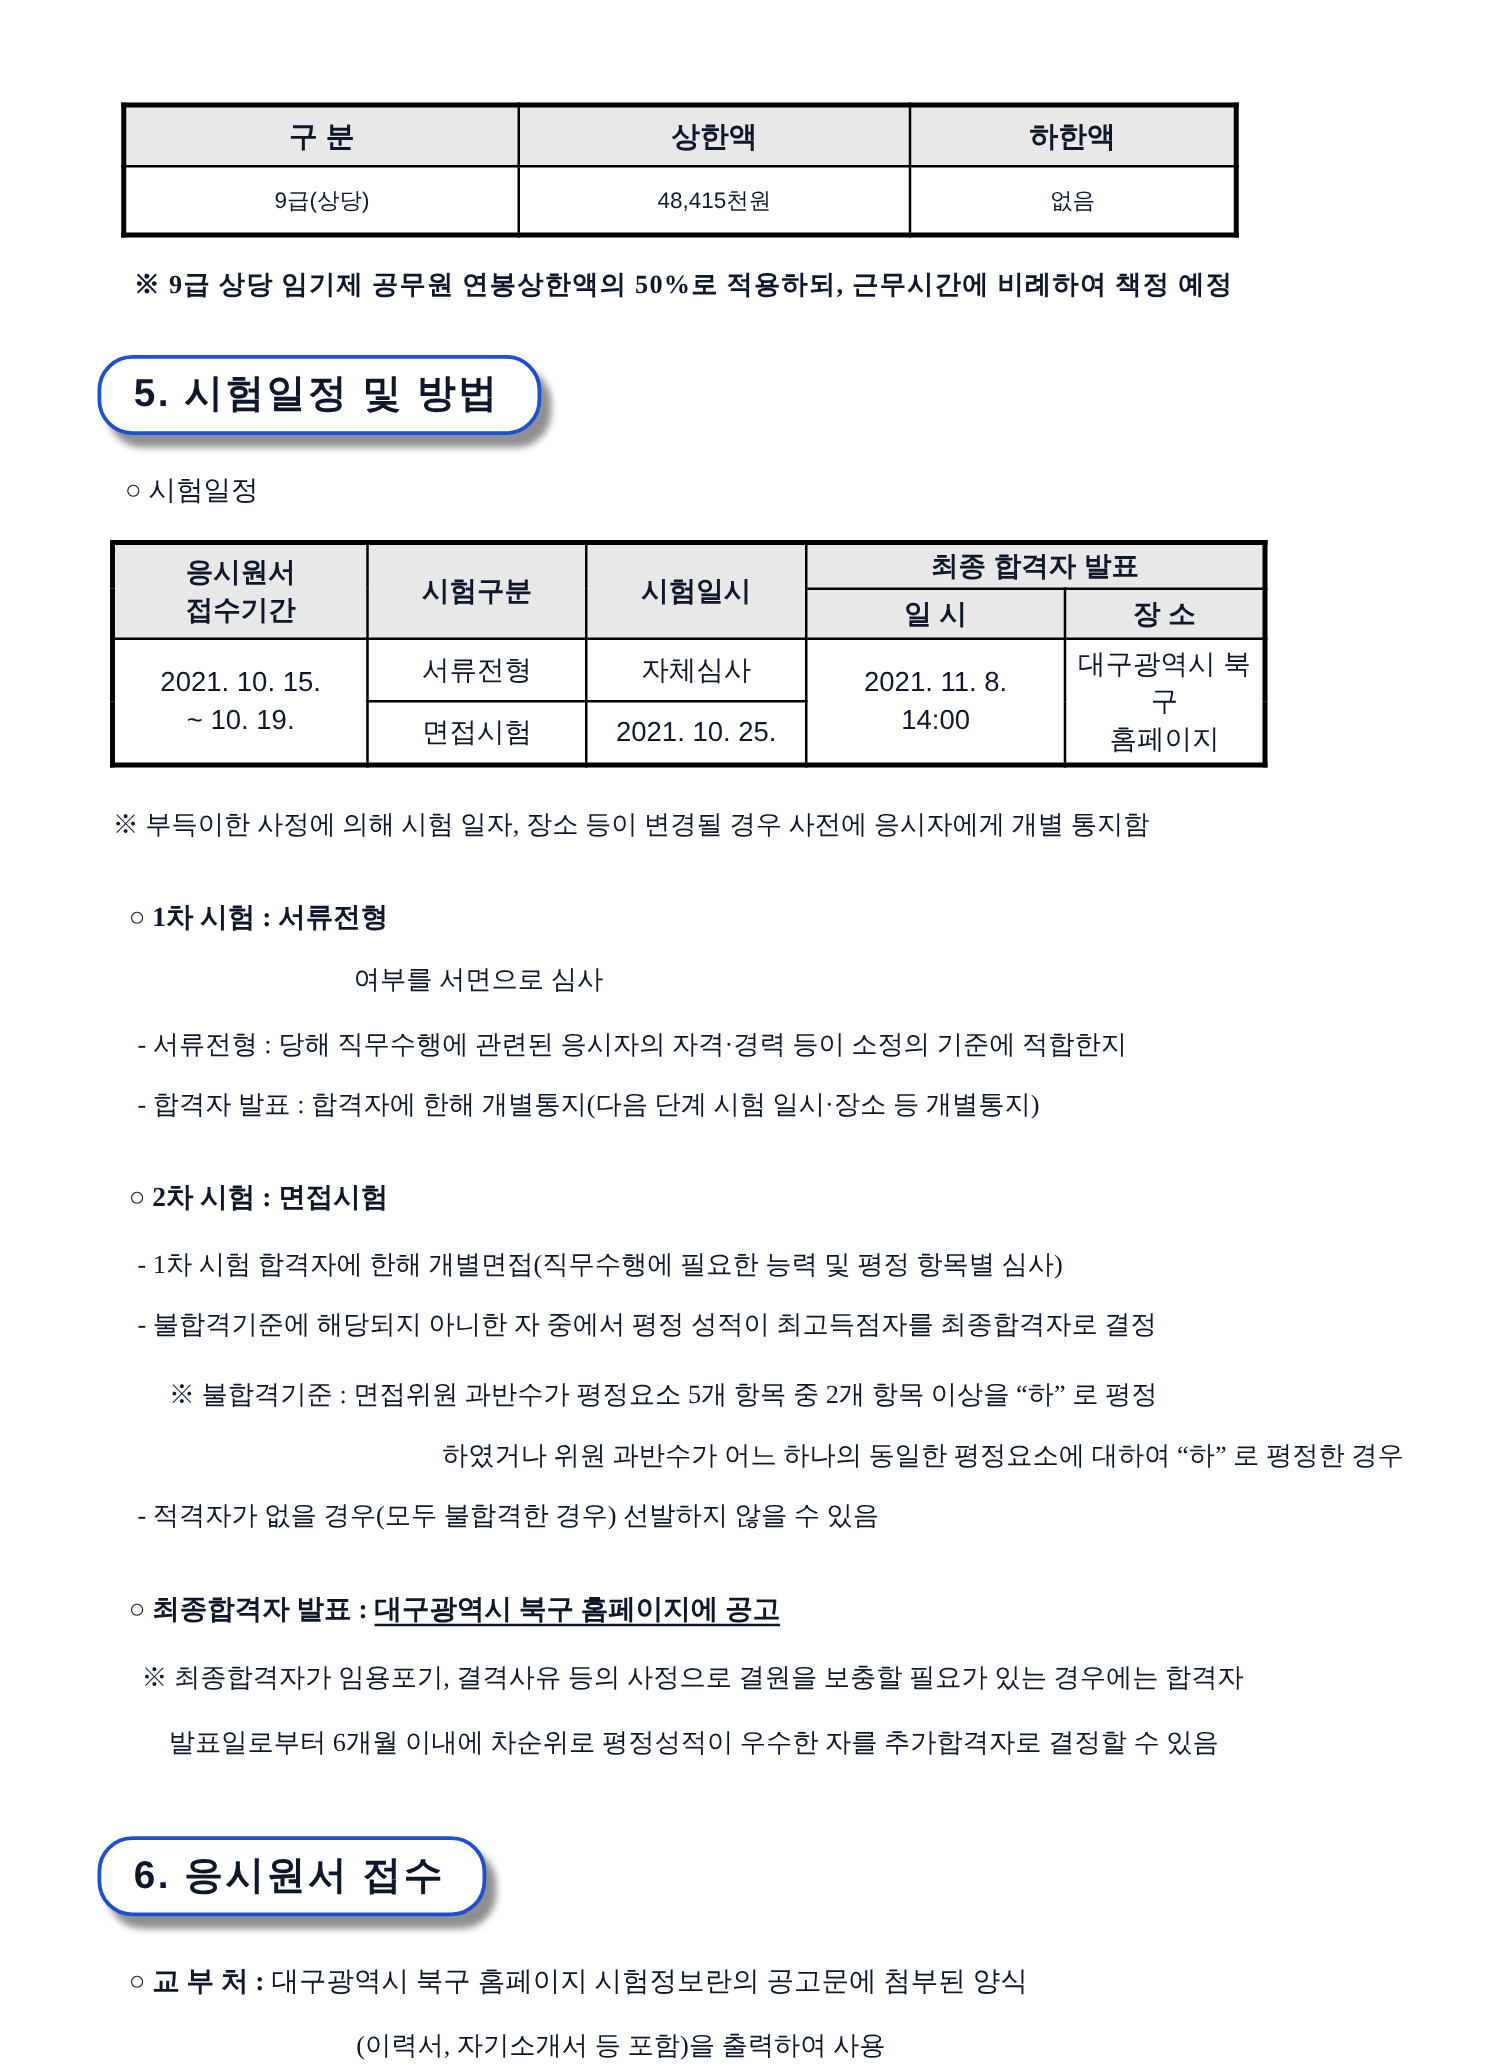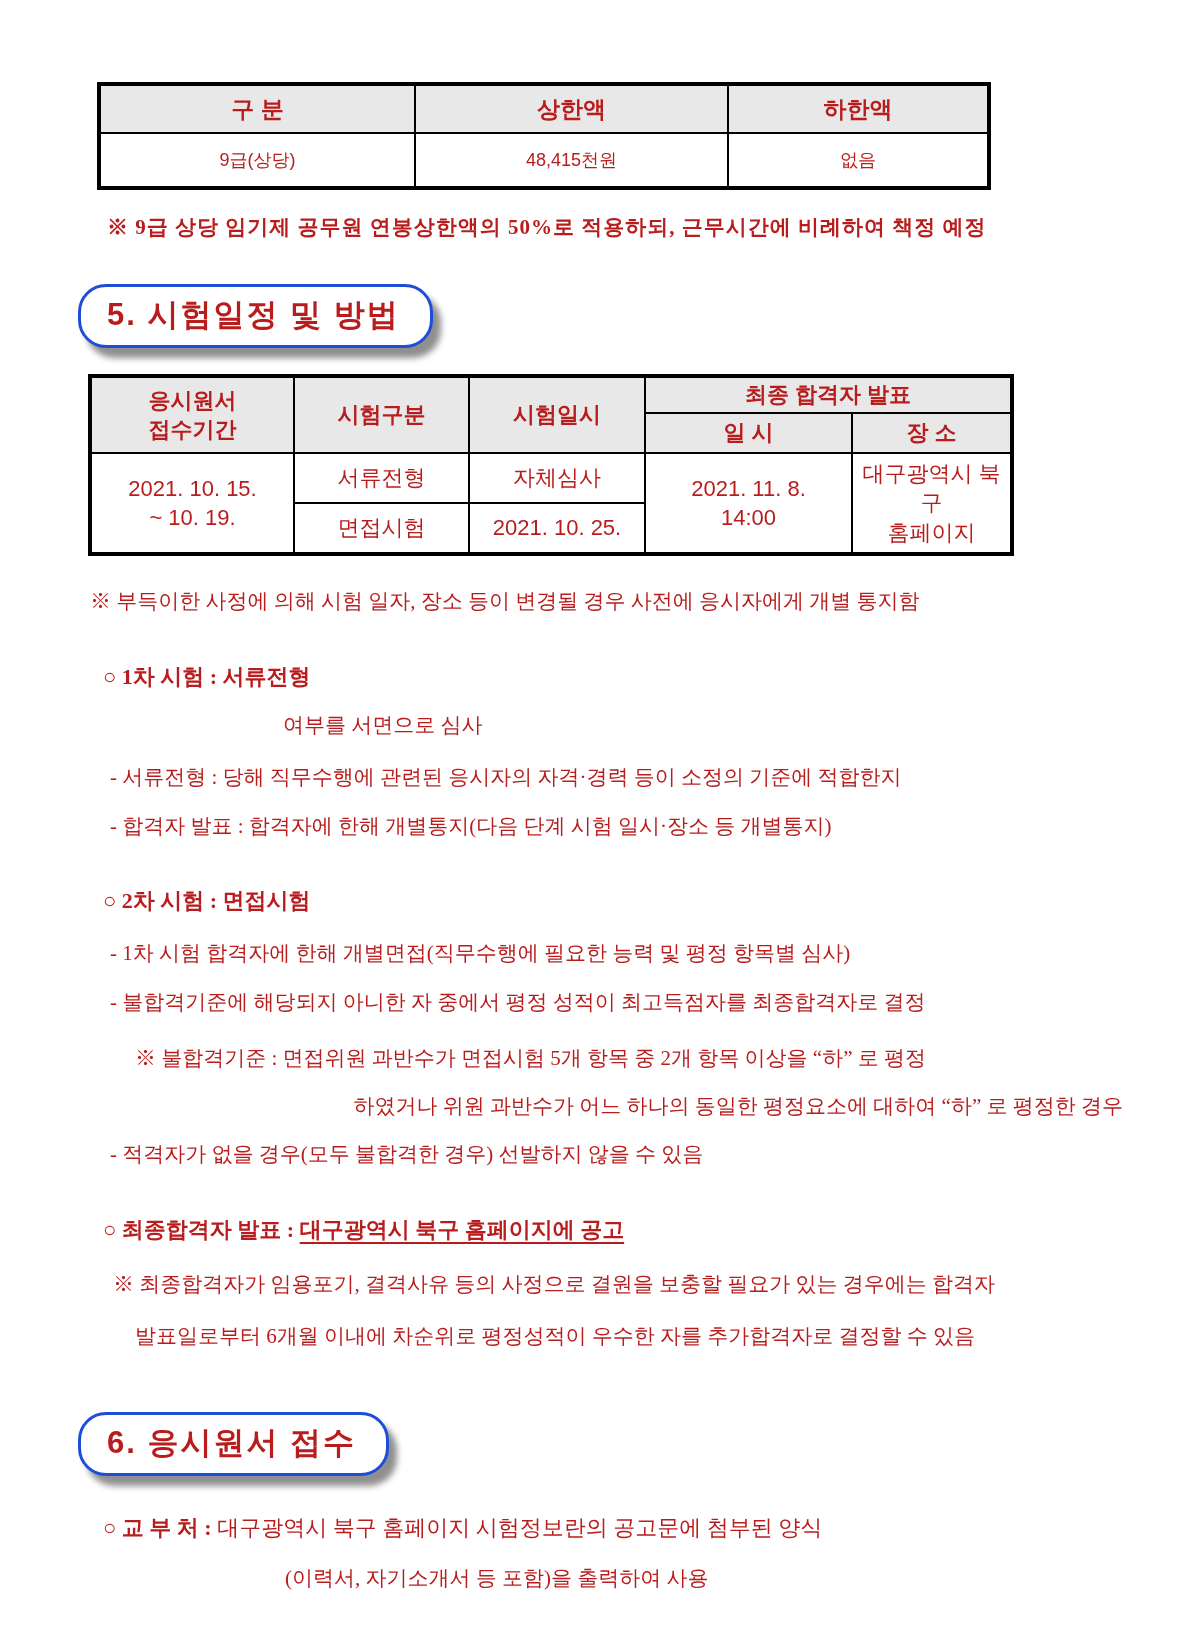--- a/index.html
+++ b/index.html
@@ -1,17 +1,17 @@
 <!DOCTYPE html>
 <html><head>
 <meta charset="utf-8">
 <style>
   html,body{margin:0;padding:0;background:#ffffff;}
   .page{
-    width:1193px;height:1652px;background:#ffffff;color:#b91c1c;
+    width:1193px;height:1652px;background:#ffffff;color:#0f172a;
     box-sizing:border-box;padding:82px 70px 0 78px;overflow:hidden;
     font-family:"Liberation Serif","DejaVu Serif",serif;
   }
 
   
   table.tbl{border-collapse:collapse;table-layout:fixed;border:4px solid #000;
     font-family:"Liberation Sans","DejaVu Sans",sans-serif;}
   table.tbl th,table.tbl td{border:2px solid #000;text-align:center;vertical-align:middle;padding:0;}
   table.tbl th{background:#e8e8e8;font-weight:bold;}
   .tbl1{width:890px;margin-left:19px;}
@@ -80,20 +80,21 @@
       </tr>
     </tbody>
   </table>
 
   <p class="t m-note1">※ 9급 상당 임기제 공무원 연봉상한액의 50%로 적용하되, 근무시간에 비례하여 책정 예정</p>
 
   <div class="badge-wrap">
     <span class="badge">5. 시험일정 및 방법</span>
   </div>
 
+  <p class="t m-schedule-label">○ 시험일정</p>
 
   <table class="tbl tbl2">
     <colgroup>
         <col style="width:204px">
         <col style="width:175px">
         <col style="width:176px">
         <col style="width:207px">
         <col style="width:160px">
       </colgroup>
     <tbody>
@@ -136,21 +137,21 @@
   <p class="t m-change-note">※ 부득이한 사정에 의해 시험 일자, 장소 등이 변경될 경우 사전에 응시자에게 개별 통지함</p>
 
   <p class="t bold m-exam-title">○ 1차 시험 : 서류전형</p>
   <p class="t m-cont1">여부를 서면으로 심사</p>
   <p class="t m-dash">- 서류전형 : 당해 직무수행에 관련된 응시자의 자격·경력 등이 소정의 기준에 적합한지</p>
   <p class="t m-dash2">- 합격자 발표 : 합격자에 한해 개별통지(다음 단계 시험 일시·장소 등 개별통지)</p>
 
   <p class="t bold m-exam-title">○ 2차 시험 : 면접시험</p>
   <p class="t m-dash">- 1차 시험 합격자에 한해 개별면접(직무수행에 필요한 능력 및 평정 항목별 심사)</p>
   <p class="t m-dash2">- 불합격기준에 해당되지 아니한 자 중에서 평정 성적이 최고득점자를 최종합격자로 결정</p>
-  <p class="t m-subnote1">※ 불합격기준 : 면접위원 과반수가 면접시험 5개 항목 중 2개 항목 이상을 “하” 로 평정</p>
+  <p class="t m-subnote1">※ 불합격기준 : 면접위원 과반수가 평정요소 5개 항목 중 2개 항목 이상을 “하” 로 평정</p>
   <p class="t m-subnote2">하였거나 위원 과반수가 어느 하나의 동일한 평정요소에 대하여 “하” 로 평정한 경우</p>
   <p class="t m-dash2">- 적격자가 없을 경우(모두 불합격한 경우) 선발하지 않을 수 있음</p>
 
   <p class="t bold m-exam-title"><span>○ 최종합격자 발표 : </span><span class="u">대구광역시 북구 홈페이지에 공고</span></p>
   <p class="t m-final-note1">※ 최종합격자가 임용포기, 결격사유 등의 사정으로 결원을 보충할 필요가 있는 경우에는 합격자</p>
   <p class="t m-final-note2">발표일로부터 6개월 이내에 차순위로 평정성적이 우수한 자를 추가합격자로 결정할 수 있음</p>
 
   <div class="badge-wrap badge-wrap-6">
     <span class="badge">6. 응시원서 접수</span>
   </div>

